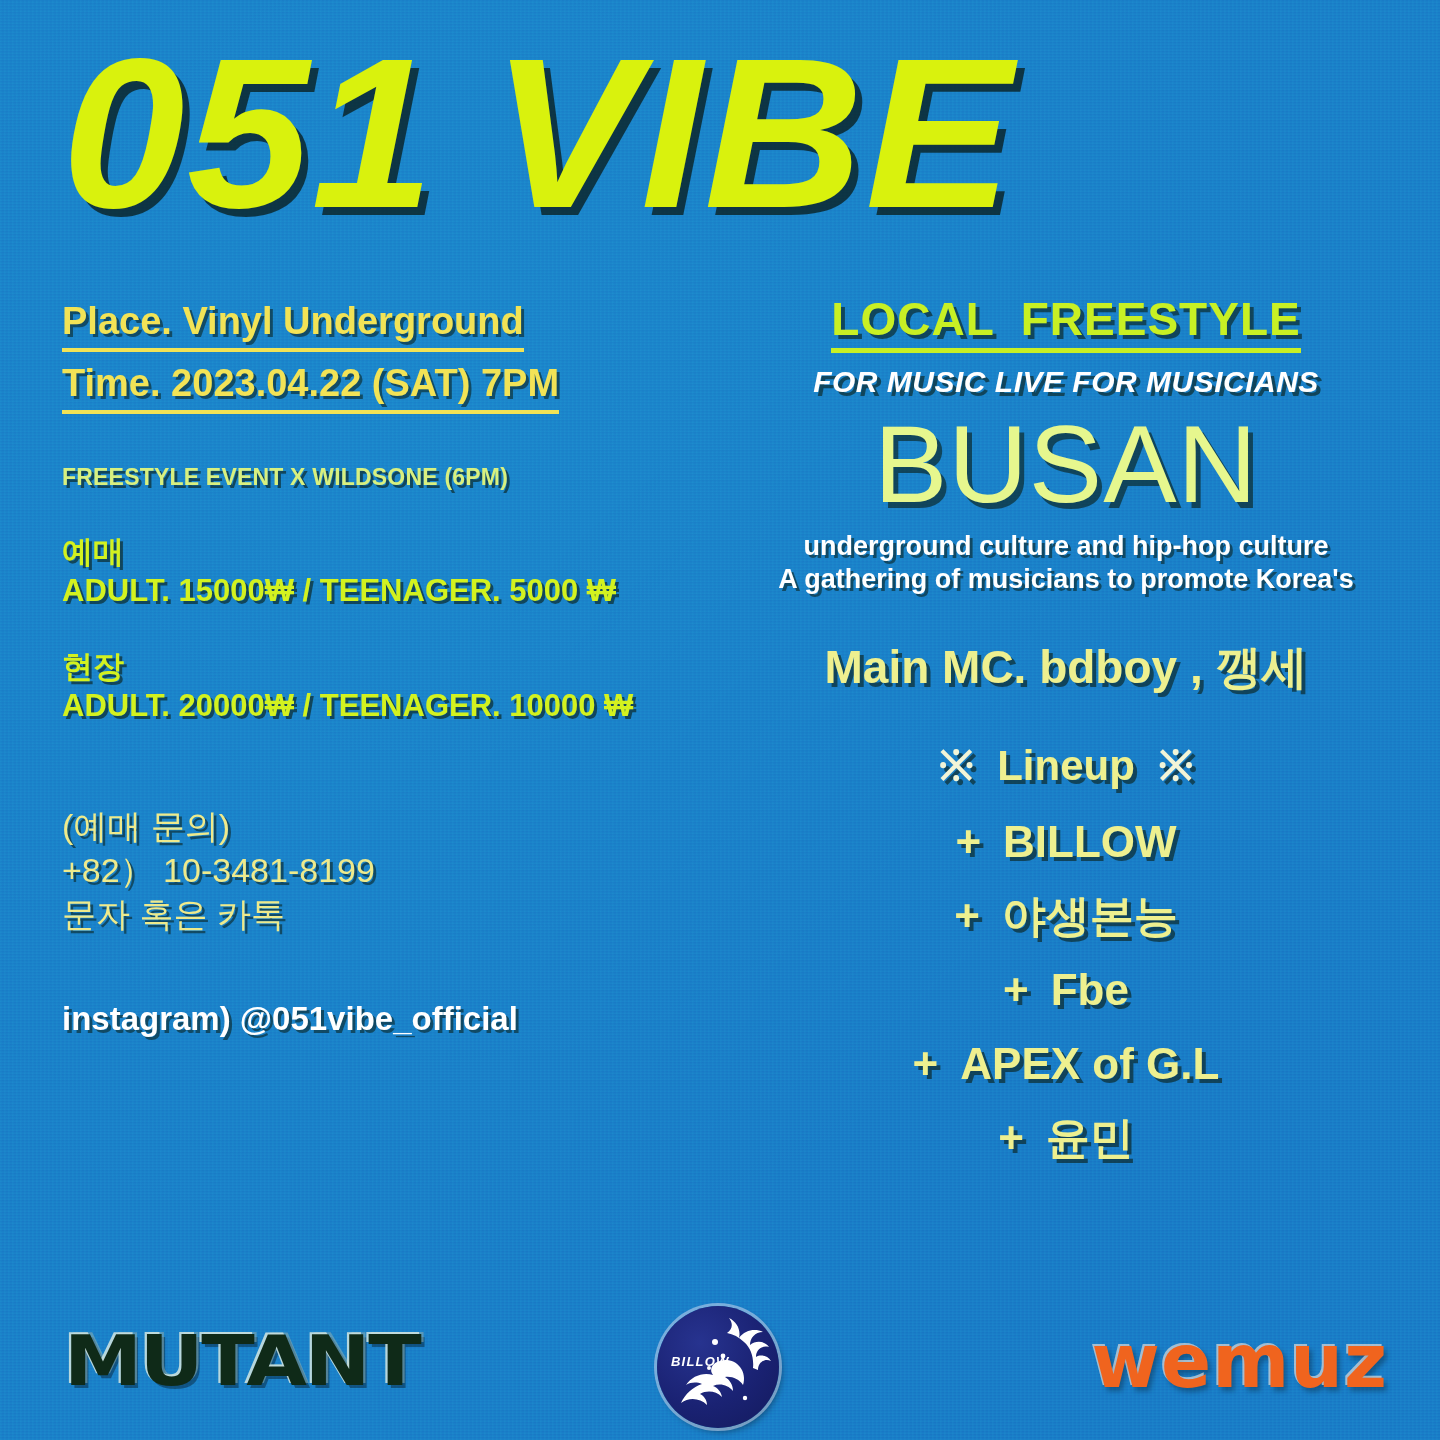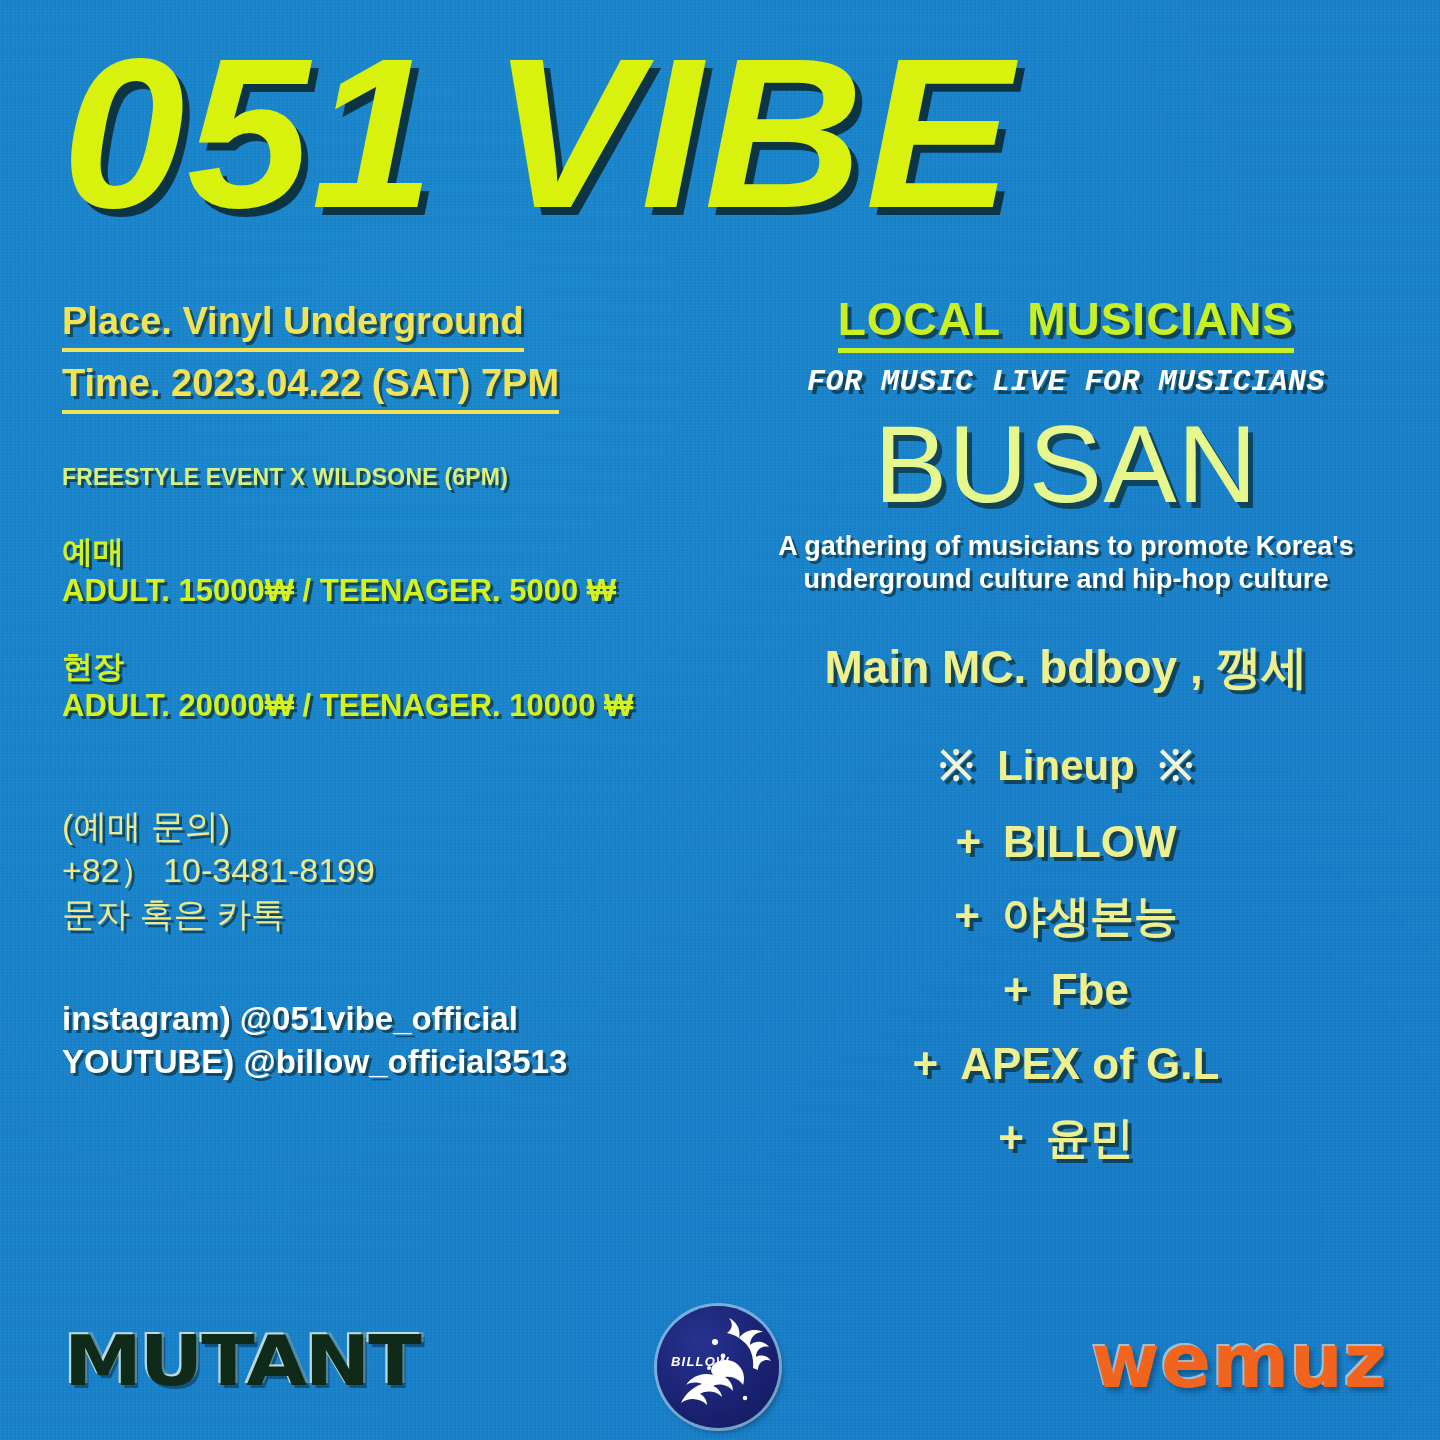--- a/index.html
+++ b/index.html
@@ -146,21 +146,20 @@
   .lc-gap { display: inline-block; width: 26px; }
   .for-music {
     margin-top: 12px;
     font-size: 30px;
     font-weight: 700;
     font-style: italic;
     color: #ffffff;
     letter-spacing: 0.5px;
     white-space: nowrap;
     text-shadow: 4px 4px 0 rgba(10,28,18,0.6);
-    font-family: Liberation Mono, monospace;
   }
   .busan {
     margin-top: 6px;
     font-size: 110px;
     font-weight: 400;
     color: #e6f78e;
     letter-spacing: 1px;
     line-height: 1.08;
     text-shadow: 5px 6px 0 rgba(10,28,18,0.6);
   }
@@ -299,38 +298,37 @@
       </div>
 
       <div class="contact-block">
         <div class="contact-line">(예매 문의)</div>
         <div class="contact-line">+82） 10-3481-8199</div>
         <div class="contact-line">문자 혹은 카톡</div>
       </div>
 
       <div class="social-block">
         <div class="social-line">instagram) @051vibe_official</div>
-        <div class="social-line">YOUTUBE) @billow_official3513</div>
       </div>
 
     </div>
 
     <div class="right-col">
 
       <div>
-        <span class="local-connection"><span>LOCAL</span><span class="lc-gap"></span><span>MUSICIANS</span></span>
+        <span class="local-connection"><span>LOCAL</span><span class="lc-gap"></span><span>FREESTYLE</span></span>
       </div>
 
       <div class="for-music">FOR MUSIC LIVE  FOR MUSICIANS</div>
 
       <div class="busan">BUSAN</div>
 
       <div class="desc">
+        <div>underground culture and  hip-hop culture</div>
         <div>A gathering of musicians to promote Korea's</div>
-        <div>underground culture and  hip-hop culture</div>
       </div>
 
       <div class="main-mc">Main MC.  bdboy , 깽세</div>
 
       <div class="lineup-head">
         <span class="mark">※</span>
         &nbsp;<span>Lineup</span>&nbsp;
         <span class="mark">※</span>
       </div>
 

